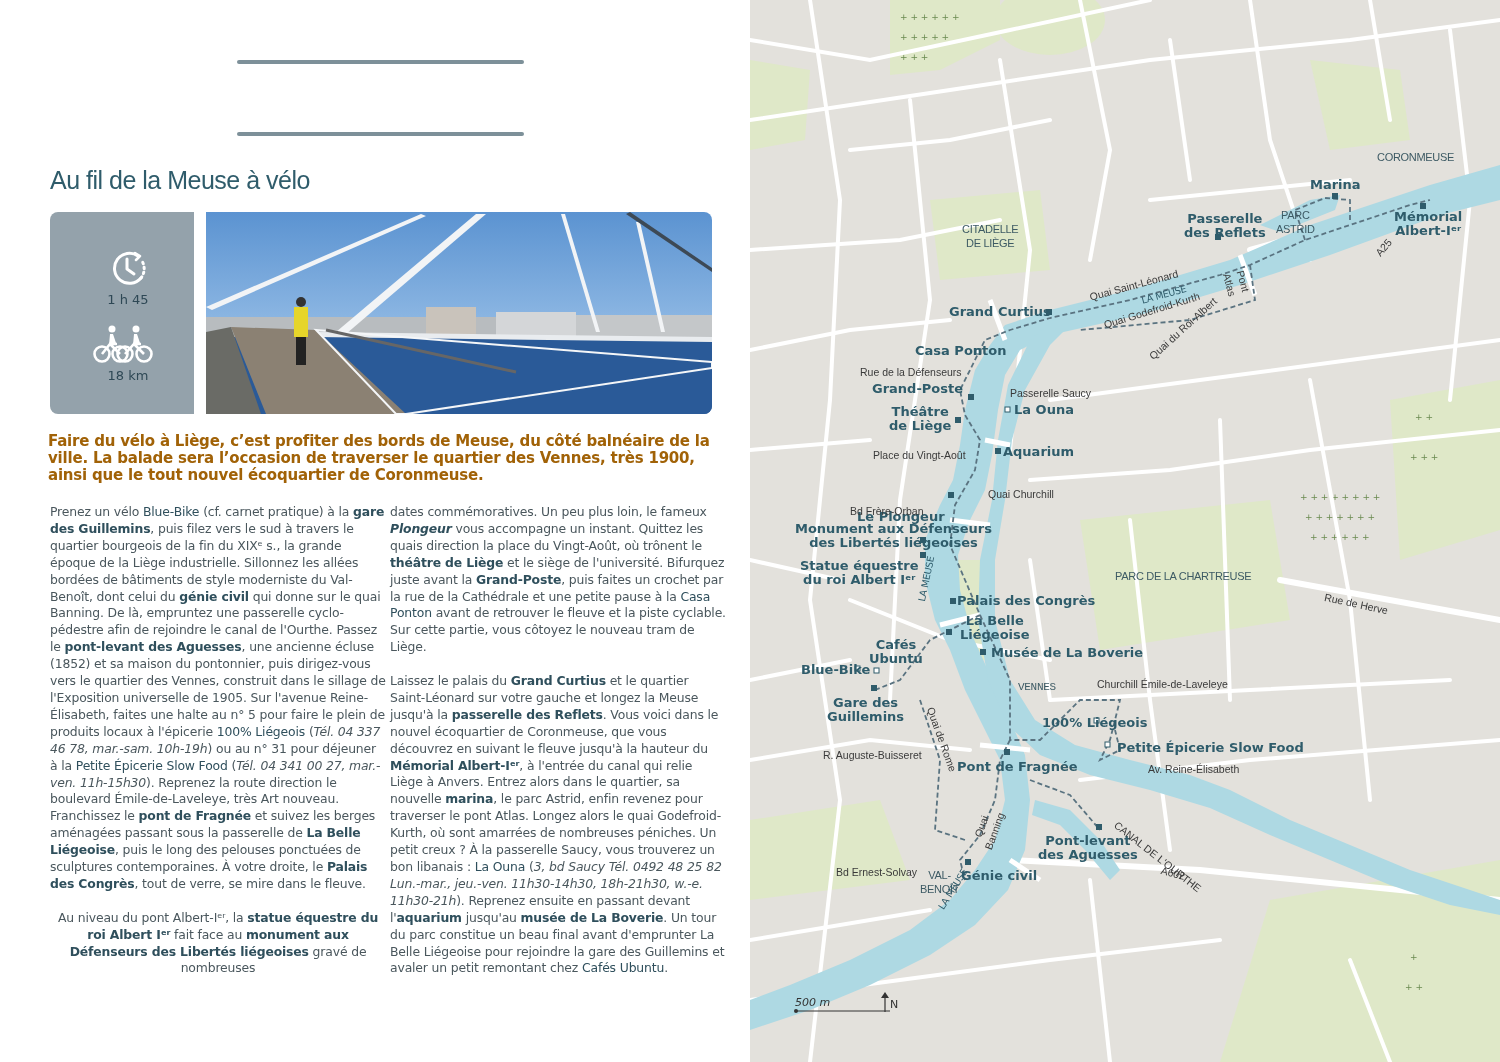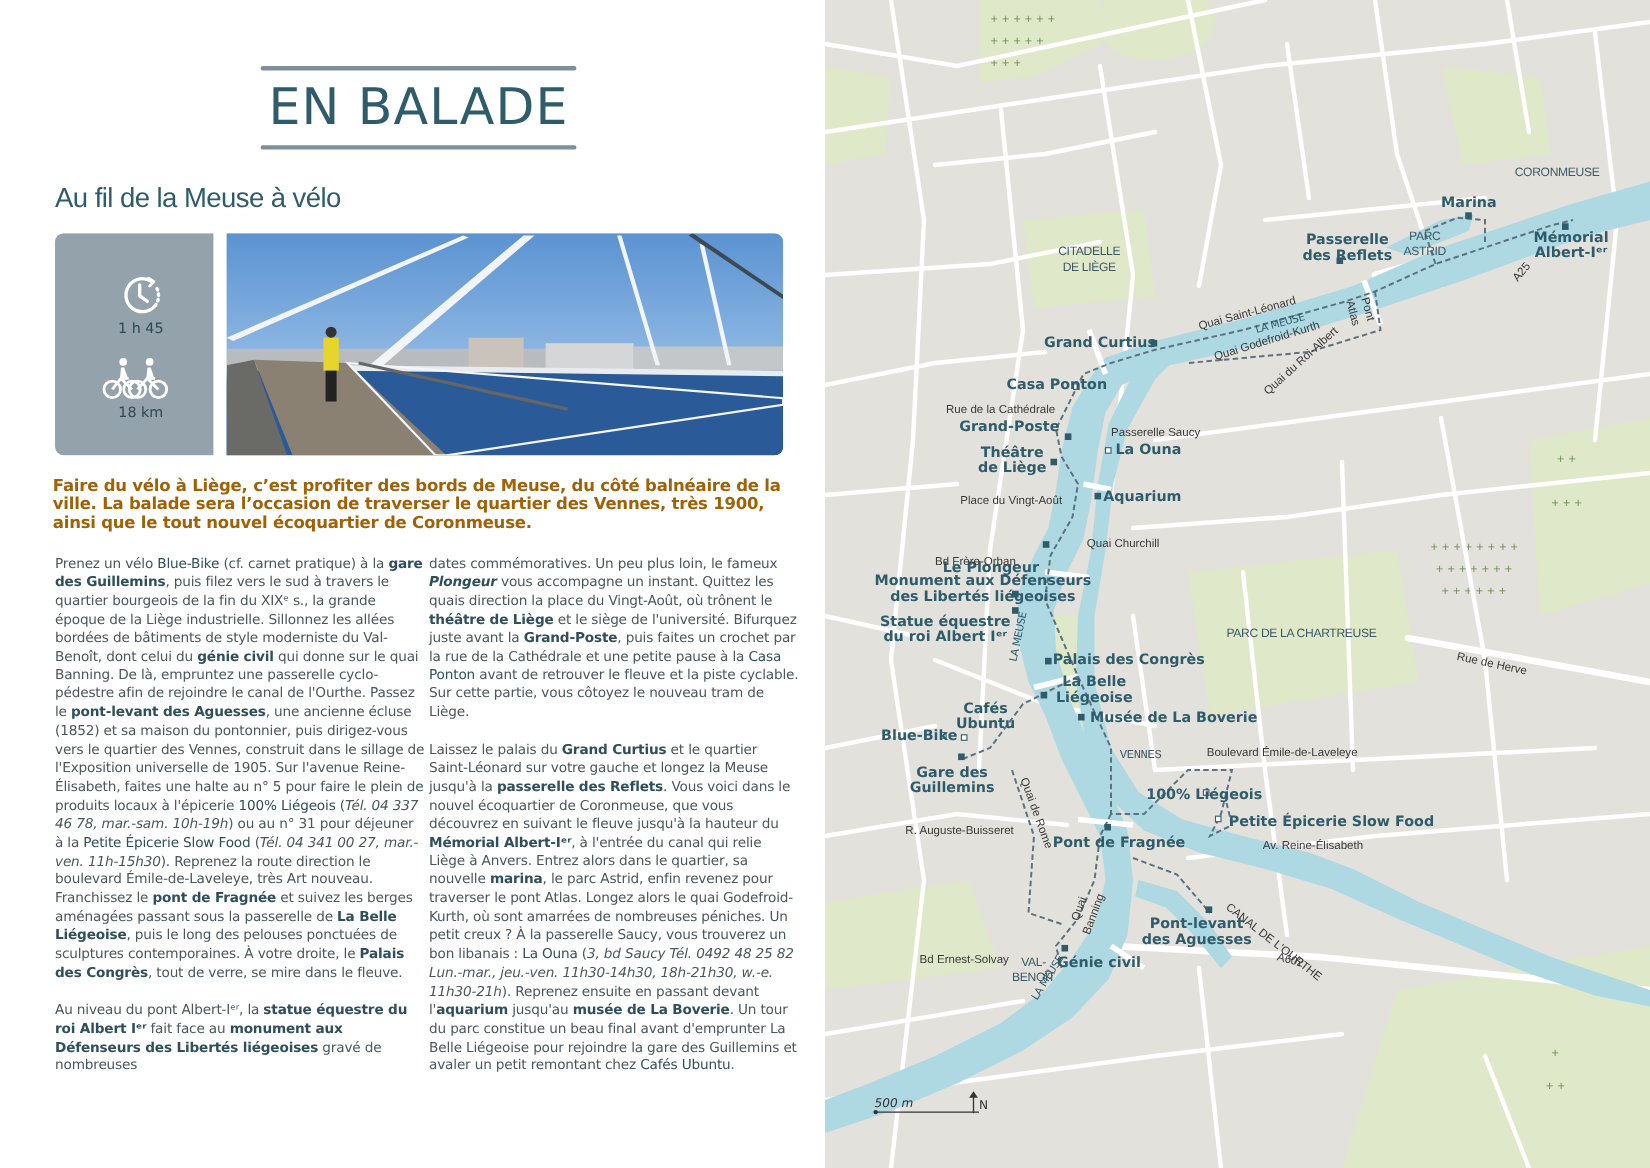--- a/index.html
+++ b/index.html
@@ -37,21 +37,20 @@
   .maplabel.river { font-weight: normal; color: #2f5c6b; font-size: 9.5px; letter-spacing: -0.3px; }
   .scale { position: absolute; left: 45px; top: 996px; font-size: 11px; font-style: italic; color: #333; }
 </style>
 </head>
 <body>
 
 <div class="page-left">
 
   <div class="section-header">
     <div class="rule top"></div>
-    <h1>EN BALADE</h1>
     <div class="rule bottom"></div>
   </div>
 
   <h2 class="route-title">Au fil de la Meuse à vélo</h2>
 
   <div class="info-box">
     <div class="info-panel">
       <svg style="position:absolute;left:58px;top:36px" width="40" height="40" viewBox="0 0 40 40">
         <path d="M30 8 A15 15 0 1 0 33 30" fill="none" stroke="#fff" stroke-width="3" stroke-linecap="round"></path>
         <path d="M33 30 A15 15 0 0 0 34 13" fill="none" stroke="#fff" stroke-width="3" stroke-dasharray="1.5 3.5" stroke-linecap="round"></path>
@@ -96,21 +95,21 @@
         <circle cx="95" cy="90" r="5" fill="#333"></circle>
         <rect x="90" y="125" width="10" height="28" fill="#222"></rect>
       </svg>
     </div>
   </div>
 
   <p class="lead">Faire du vélo à Liège, c’est profiter des bords de Meuse, du côté balnéaire de la ville. La balade sera l’occasion de traverser le quartier des Vennes, très 1900, ainsi que le tout nouvel écoquartier de Coronmeuse.</p>
 
   <div class="col col-1">
     <p>Prenez un vélo <span class="hl">Blue-Bike</span> (cf. carnet pratique) à la <b>gare des Guillemins</b>, puis filez vers le sud à travers le quartier bourgeois de la fin du XIXᵉ s., la grande époque de la Liège industrielle. Sillonnez les allées bordées de bâtiments de style moderniste du Val-Benoît, dont celui du <b>génie civil</b> qui donne sur le quai Banning. De là, empruntez une passerelle cyclo-pédestre afin de rejoindre le canal de l'Ourthe. Passez le <b>pont-levant des Aguesses</b>, une ancienne écluse (1852) et sa maison du pontonnier, puis dirigez-vous vers le quartier des Vennes, construit dans le sillage de l'Exposition universelle de 1905. Sur l'avenue Reine-Élisabeth, faites une halte au n° 5 pour faire le plein de produits locaux à l'épicerie <span class="hl">100% Liégeois</span> (<i>Tél. 04 337 46 78, mar.-sam. 10h-19h</i>) ou au n° 31 pour déjeuner à la <span class="hl">Petite Épicerie Slow Food</span> (<i>Tél. 04 341 00 27, mar.-ven. 11h-15h30</i>). Reprenez la route direction le boulevard Émile-de-Laveleye, très Art nouveau. Franchissez le <b>pont de Fragnée</b> et suivez les berges aménagées passant sous la passerelle de <b>La Belle Liégeoise</b>, puis le long des pelouses ponctuées de sculptures contemporaines. À votre droite, le <b>Palais des Congrès</b>, tout de verre, se mire dans le fleuve.</p>
-    <p style="margin-bottom: 0px;">Au niveau du pont Albert-Iᵉʳ, la <b>statue équestre du roi Albert Iᵉʳ</b> fait face au <b>monument aux Défenseurs des Libertés liégeoises</b> gravé de nombreuses</p>
+    <p style="margin-bottom: 0px; text-align: center;">Au niveau du pont Albert-Iᵉʳ, la <b>statue équestre du roi Albert Iᵉʳ</b> fait face au <b>monument aux Défenseurs des Libertés liégeoises</b> gravé de nombreuses</p>
   </div>
   <div class="col col-2">
     <p>dates commémoratives. Un peu plus loin, le fameux <b style="font-style: italic;">Plongeur</b> vous accompagne un instant. Quittez les quais direction la place du Vingt-Août, où trônent le <b>théâtre de Liège</b> et le siège de l'université. Bifurquez juste avant la <b>Grand-Poste</b>, puis faites un crochet par la rue de la Cathédrale et une petite pause à la <span class="hl">Casa Ponton</span> avant de retrouver le fleuve et la piste cyclable. Sur cette partie, vous côtoyez le nouveau tram de Liège.</p>
     <p>Laissez le palais du <b>Grand Curtius</b> et le quartier Saint-Léonard sur votre gauche et longez la Meuse jusqu'à la <b>passerelle des Reflets</b>. Vous voici dans le nouvel écoquartier de Coronmeuse, que vous découvrez en suivant le fleuve jusqu'à la hauteur du <b>Mémorial Albert-Iᵉʳ</b>, à l'entrée du canal qui relie Liège à Anvers. Entrez alors dans le quartier, sa nouvelle <b>marina</b>, le parc Astrid, enfin revenez pour traverser le pont Atlas. Longez alors le quai Godefroid-Kurth, où sont amarrées de nombreuses péniches. Un petit creux ? À la passerelle Saucy, vous trouverez un bon libanais : <span class="hl">La Ouna</span> (<i>3, bd Saucy Tél. 0492 48 25 82 Lun.-mar., jeu.-ven. 11h30-14h30, 18h-21h30, w.-e. 11h30-21h</i>). Reprenez ensuite en passant devant l'<b>aquarium</b> jusqu'au <b>musée de La Boverie</b>. Un tour du parc constitue un beau final avant d'emprunter La Belle Liégeoise pour rejoindre la gare des Guillemins et avaler un petit remontant chez <span class="hl">Cafés Ubuntu</span>.</p>
   </div>
 </div>
 
 <div class="page-right">
   <svg class="map-svg" viewBox="0 0 750 1062">
 
@@ -257,27 +256,27 @@
       <div class="maplabel " style="left: 51px; top: 663px;">Blue-Bike</div>
       <div class="maplabel " style="left: 77px; top: 696px; text-align: center;">Gare des<br>Guillemins</div>
       <div class="maplabel " style="left: 292px; top: 716px;">100% Liégeois</div>
       <div class="maplabel " style="left: 367px; top: 741px;">Petite Épicerie Slow Food</div>
       <div class="maplabel " style="left: 207px; top: 760px;">Pont de Fragnée</div>
       <div class="maplabel " style="left: 288px; top: 834px; text-align: center;">Pont-levant<br>des Aguesses</div>
       <div class="maplabel " style="left: 211px; top: 869px;">Génie civil</div>
       <div class="maplabel street" style="left: 338px; top: 290px; transform: rotate(-15deg); transform-origin: left top;">Quai Saint-Léonard</div>
       <div class="maplabel street" style="left: 352px; top: 318px; transform: rotate(-17deg); transform-origin: left top;">Quai Godefroid-Kurth</div>
       <div class="maplabel street" style="left: 396px; top: 352px; transform: rotate(-42deg); transform-origin: left top;">Quai du Roi-Albert</div>
-      <div class="maplabel street" style="left: 110px; top: 365px;">Rue de la Cathédrale</div>
+      <div class="maplabel street" style="left: 110px; top: 365px;">Rue de la Défenseurs</div>
       <div class="maplabel street" style="left: 260px; top: 386px;">Passerelle Saucy</div>
       <div class="maplabel street" style="left: 123px; top: 448px;">Place du Vingt-Août</div>
       <div class="maplabel street" style="left: 238px; top: 487px;">Quai Churchill</div>
       <div class="maplabel street" style="left: 100px; top: 504px;">Bd Frère-Orban</div>
       <div class="maplabel street" style="left: 576px; top: 590px; transform: rotate(12deg); transform-origin: left top;">Rue de Herve</div>
-      <div class="maplabel street" style="left: 347px; top: 677px;">Boulevard Émile-de-Laveleye</div>
+      <div class="maplabel street" style="left: 347px; top: 677px;">Churchill Émile-de-Laveleye</div>
       <div class="maplabel street" style="left: 187px; top: 705px; transform: rotate(70deg); transform-origin: left top;">Quai de Rome</div>
       <div class="maplabel street" style="left: 73px; top: 748px;">R. Auguste-Buisseret</div>
       <div class="maplabel street" style="left: 398px; top: 762px;">Av. Reine-Élisabeth</div>
       <div class="maplabel street" style="left: 370px; top: 818px; transform: rotate(38deg); transform-origin: left top;">CANAL DE L'OURTHE</div>
       <div class="maplabel street" style="left: 86px; top: 865px;">Bd Ernest-Solvay</div>
       <div class="maplabel street" style="left: 218px; top: 842px; transform: rotate(-70deg); transform-origin: left top; text-align: center;">Quai<br>Banning</div>
       <div class="maplabel street" style="left: 413px; top: 863px; transform: rotate(15deg); transform-origin: left top;">A602</div>
       <div class="maplabel street" style="left: 622px; top: 250px; transform: rotate(-50deg); transform-origin: left top;">A25</div>
       <div class="maplabel street" style="left: 497px; top: 268px; transform: rotate(75deg); transform-origin: left top; text-align: center;">Pont<br>Atlas</div>
       <div class="maplabel river" style="left: 390px; top: 294px; transform: rotate(-15deg); transform-origin: left top;">LA MEUSE</div>

